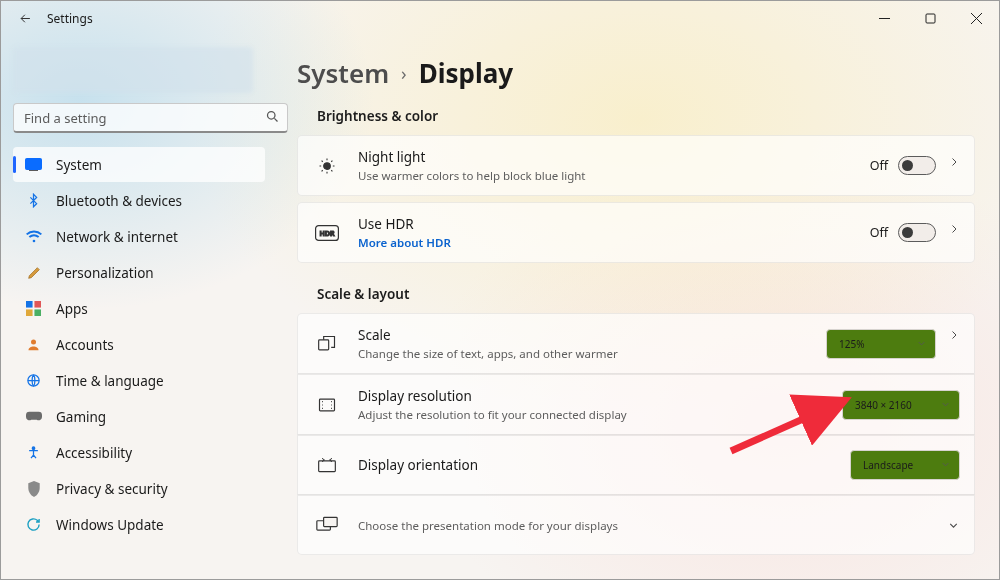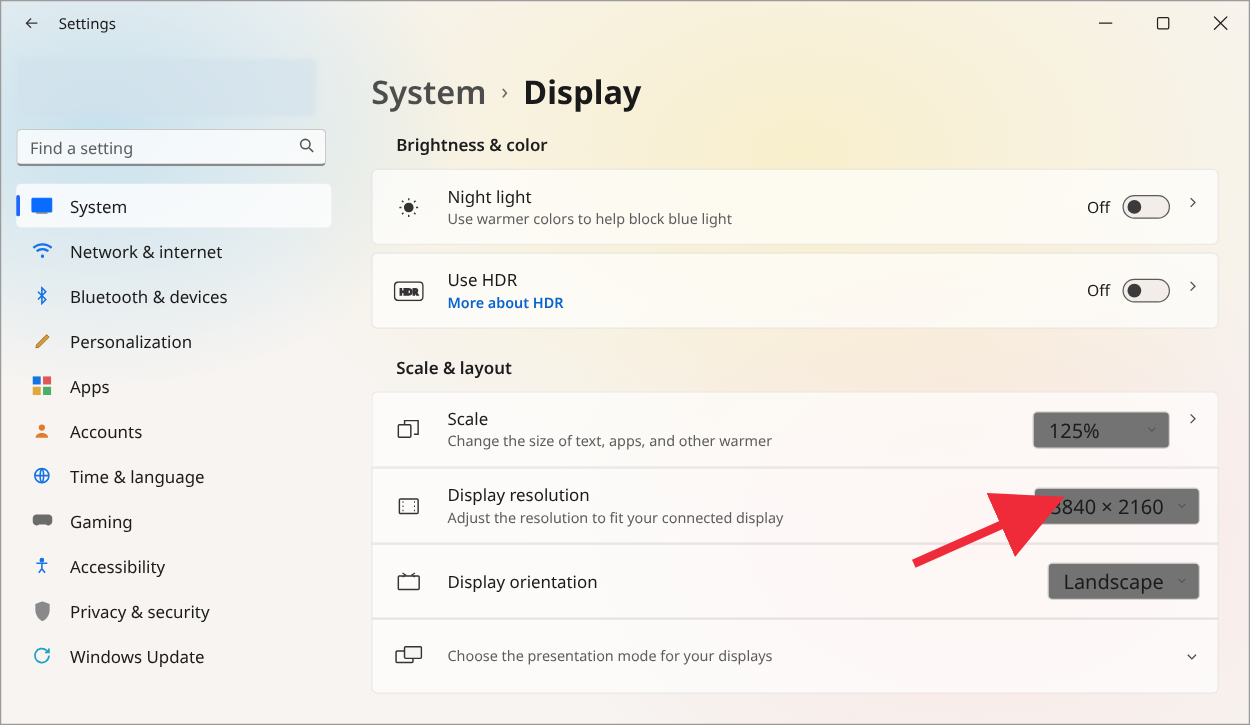--- a/index.html
+++ b/index.html
@@ -19,21 +19,21 @@
   .back-btn { width: 36px; height: 34px; display:flex; align-items:center; justify-content:center; color:#333; }
   .app-title { font-size: 12px; color:#1b1b1b; margin-left: 4px; }
   .window-ctrls { position:absolute; top:0; right:0; display:flex; }
   .window-ctrls .ctrl { width: 46px; height: 34px; display:flex; align-items:center; justify-content:center; color:#222; }
 
   .layout { display:flex; height: calc(100% - 34px); }
 
   
   .sidebar { width: 272px; padding: 12px 8px 8px 12px; display:flex; flex-direction:column; }
   .user-block { width: 240px; height: 46px; margin-bottom: 10px; background: rgba(210,225,235,0.6); border-radius:4px; filter: blur(2px); }
-  .search-wrap { position:relative; width: 248px; margin-bottom: 14px; }
+  .search-wrap { position:relative; width: 275px; margin-bottom: 14px; }
   .search-input {
     width: 100%; height: 30px; border: 1px solid #c9c9c9; border-bottom: 2px solid #8a8a8a;
     background: rgba(255,255,255,0.75); border-radius: 4px; padding: 0 32px 0 10px;
     font-size: 13px; color:#555;
   }
   .search-input::placeholder { color:#5c5c5c; }
   .search-icon { position:absolute; right:8px; top:6px; color:#555; }
 
   .nav { display:flex; flex-direction:column; gap:1px; }
   .nav-item {
@@ -79,22 +79,22 @@
   }
   .switch::after {
     content:""; position:absolute; left:3px; top:3px; width:11px; height:11px;
     background:#3b3b3b; border-radius:50%;
   }
 
   .chev { color:#4a4a4a; }
 
   .dropdown {
     height: 30px; min-width: 92px; padding: 0 28px 0 12px;
-    background:#737373; border:1px solid #d7d3cf; border-radius: 4px;
-    font-size: 16px; color:#1b1b1b; display:flex; align-items:center; position:relative;
+    background:#4d7c0f; border:1px solid #d7d3cf; border-radius: 4px;
+    font-size: 10px; color:#1b1b1b; display:flex; align-items:center; position:relative;
   }
   .dropdown .dd-chev { position:absolute; right:8px; top:8px; color:#555; }
 
   
   .arrow-svg { position:absolute; pointer-events:none; }
 </style>
 </head>
 <body>
 
 <div class="titlebar">
@@ -140,33 +140,33 @@
         <span class="nav-icon">
           <svg width="17" height="13" viewBox="0 0 17 13">
               <rect x="0.5" y="0.5" width="16" height="11" rx="1" fill="#0a6cff" stroke="#0a6cff"></rect>
               <rect x="4" y="12" width="9" height="1" fill="#5b5b5b"></rect>
             </svg>
         </span>
         <span>System</span>
       </div>
       <div class="nav-item">
         <span class="nav-icon">
+          <svg width="15" height="15" viewBox="0 0 24 24" fill="none" stroke="#1473e6" stroke-width="2">
+              <path d="M7 7l10 10-5 5V2l5 5L7 17"></path>
+            </svg>
+        </span>
+        <span>Bluetooth &amp; devices</span>
+      </div>
+      <div class="nav-item">
+        <span class="nav-icon">
           <svg width="16" height="14" viewBox="0 0 24 20" fill="#1473e6">
               <path d="M12 18a2 2 0 100-4 2 2 0 000 4zM4 9a13 13 0 0116 0l-2 2a10 10 0 00-12 0zM0 5a18 18 0 0124 0l-2 2a15 15 0 00-20 0z"></path>
             </svg>
         </span>
         <span>Network &amp; internet</span>
-      </div>
-      <div class="nav-item">
-        <span class="nav-icon">
-          <svg width="15" height="15" viewBox="0 0 24 24" fill="none" stroke="#1473e6" stroke-width="2">
-              <path d="M7 7l10 10-5 5V2l5 5L7 17"></path>
-            </svg>
-        </span>
-        <span>Bluetooth &amp; devices</span>
       </div>
       <div class="nav-item">
         <span class="nav-icon">
           <svg width="16" height="16" viewBox="0 0 24 24" fill="none">
               <path d="M4 20l4-1 12-12-3-3L5 16z" fill="#d69a3c" stroke="#9b6a1c"></path>
             </svg>
         </span>
         <span>Personalization</span>
       </div>
       <div class="nav-item">

